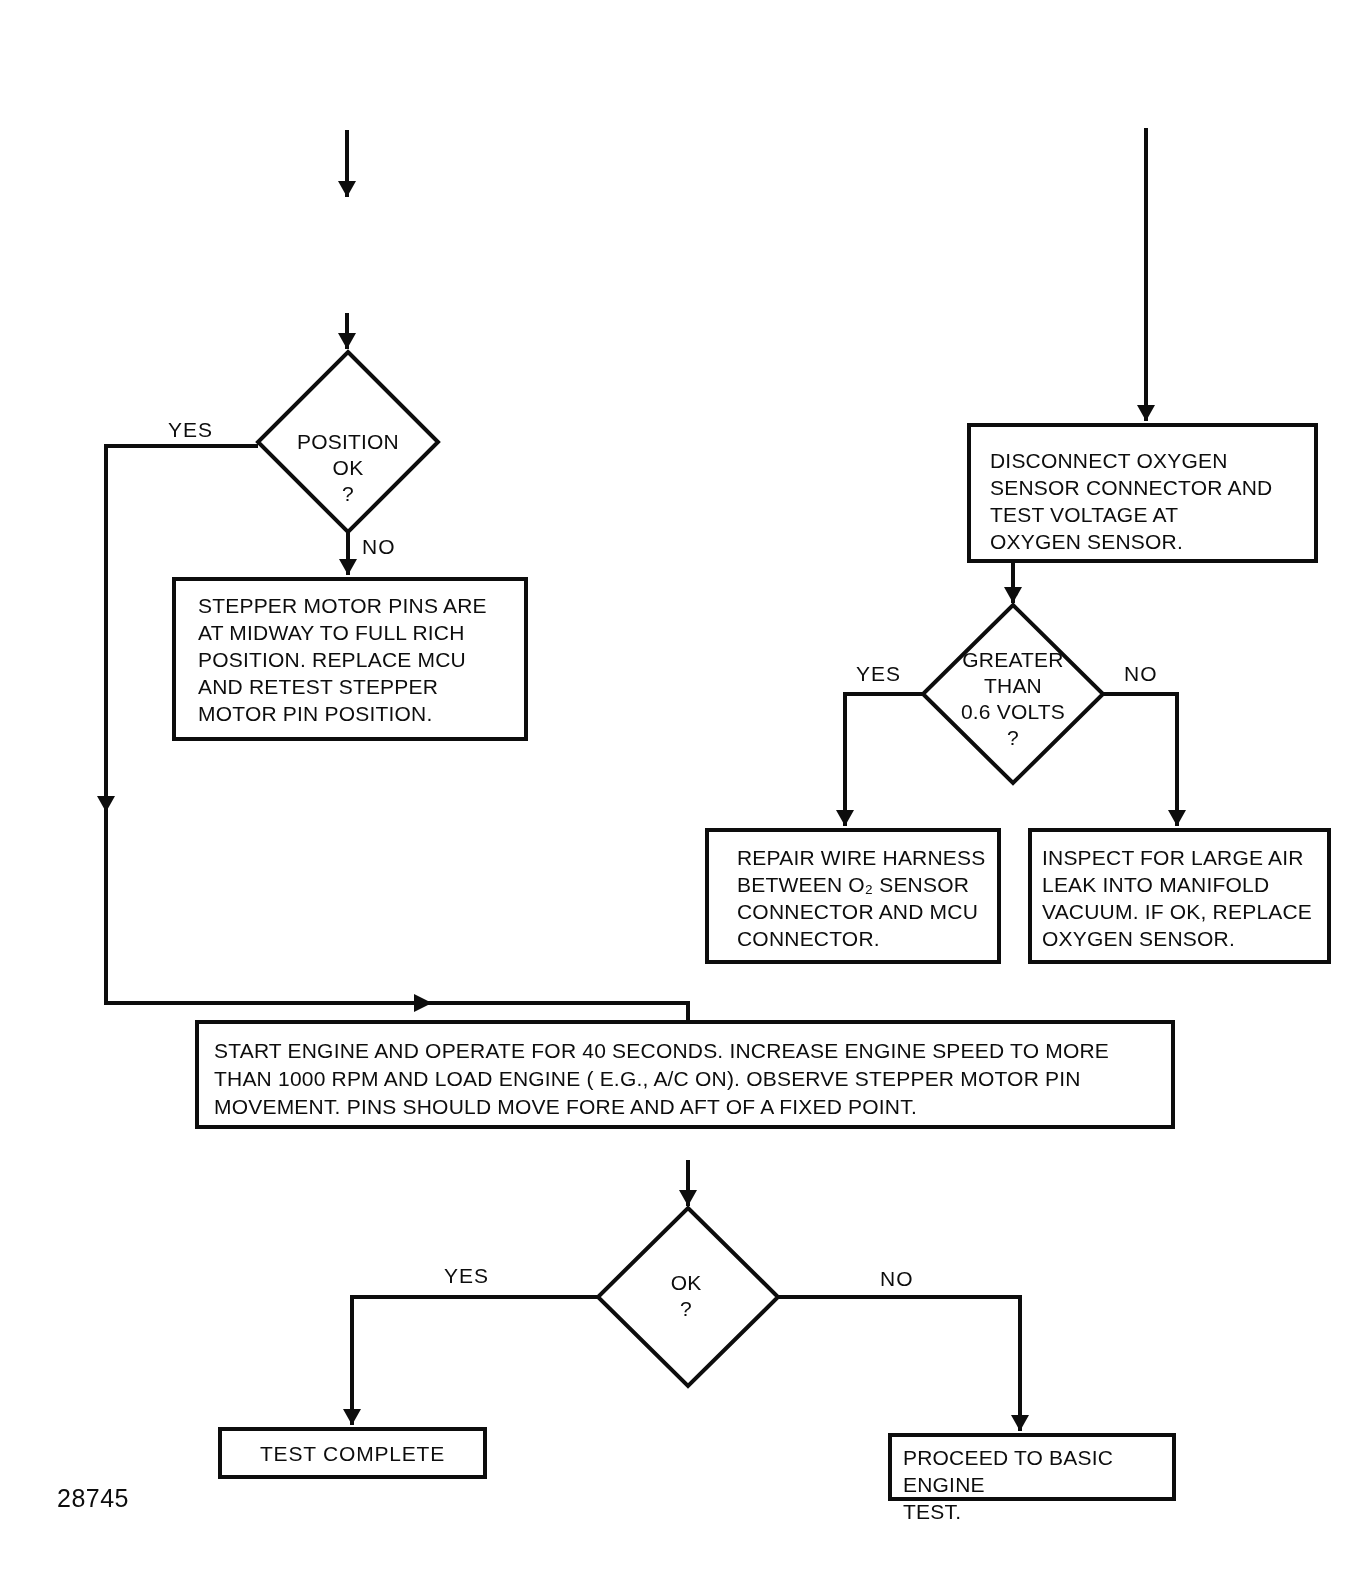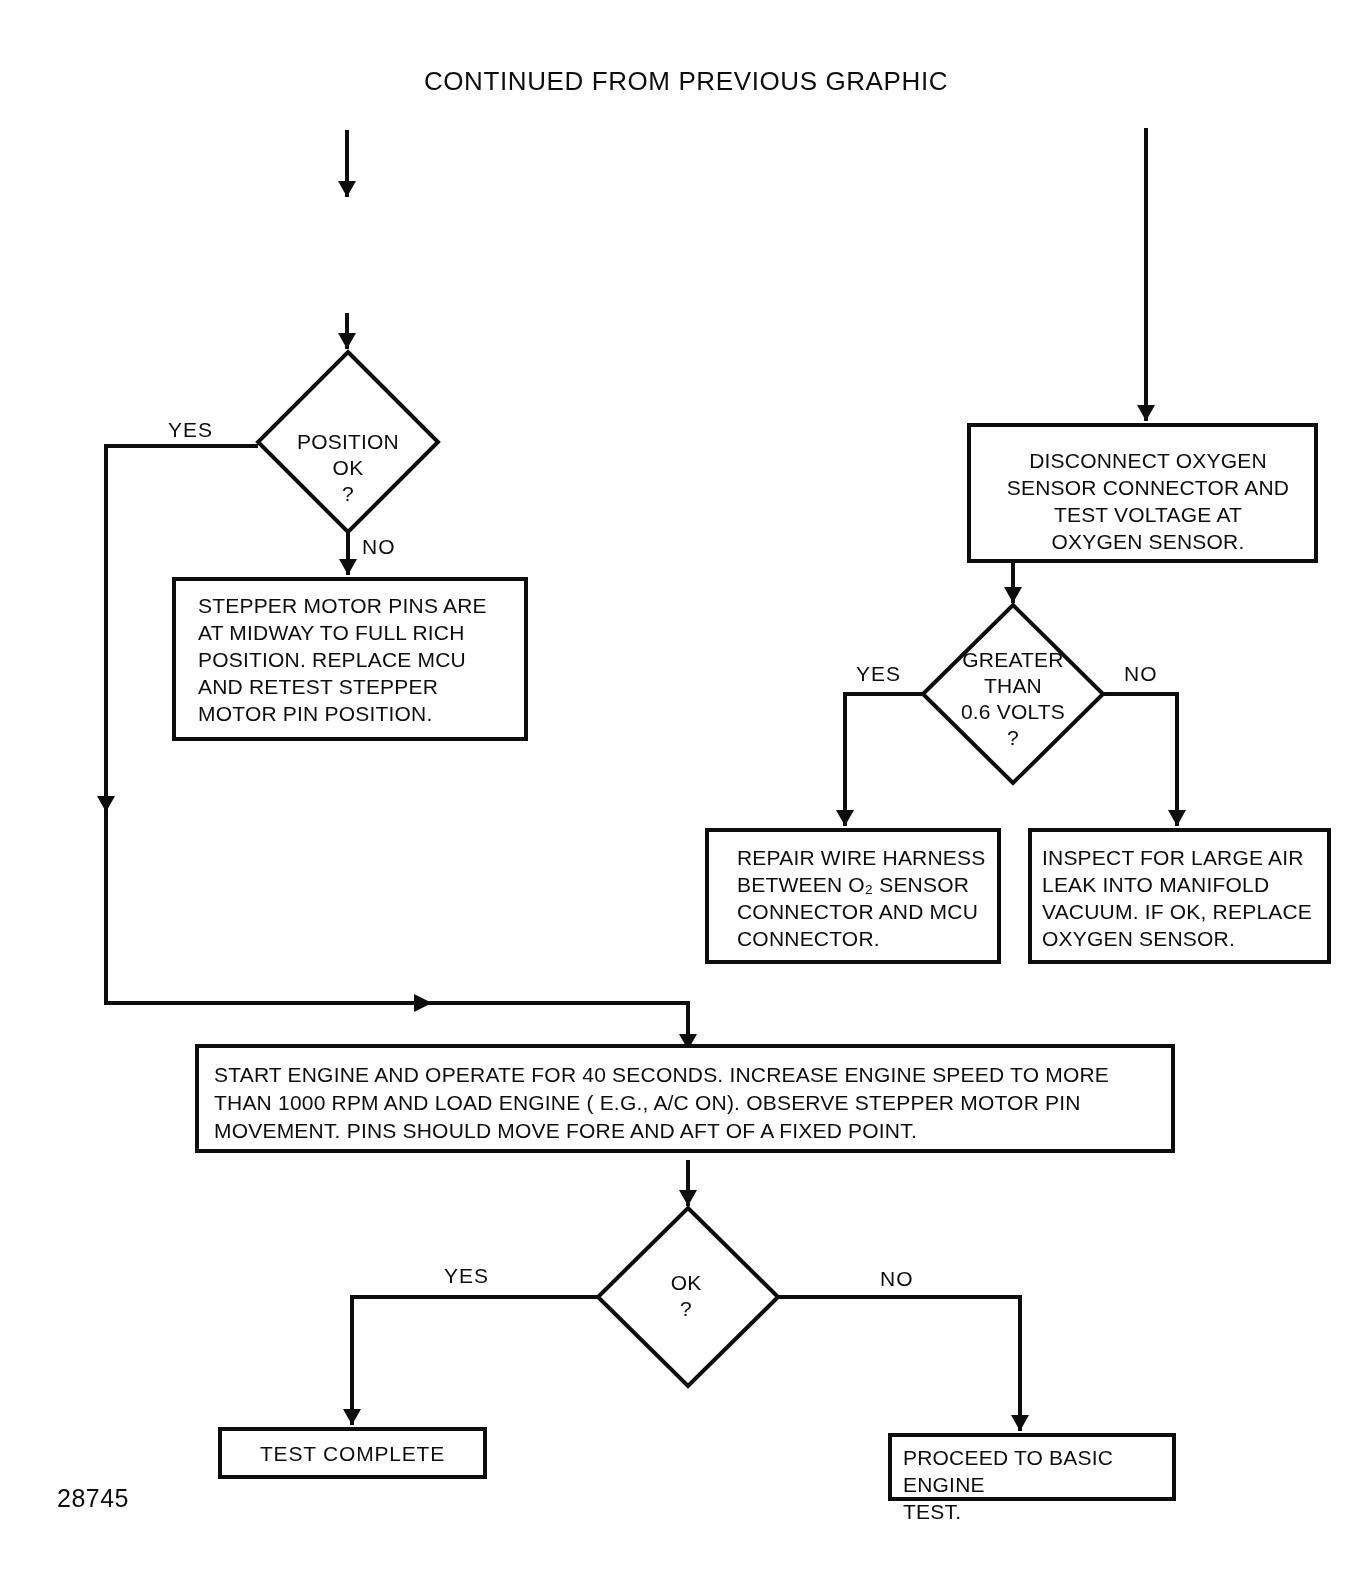--- a/index.html
+++ b/index.html
@@ -31,24 +31,24 @@
     box-sizing: border-box;
     border: 4px solid #0d0d0d;
     background: #ffffff;
     font-size: 21px;
     line-height: 27px;
     letter-spacing: 0.2px;
     white-space: pre-line;
   }
   .box-observe     { left: 43px;  top: 199px;  width: 610px; height: 114px; padding: 14px 8px 0 23px; }
   .box-stepper     { left: 172px; top: 577px;  width: 356px; height: 164px; padding: 11px 8px 0 22px; }
-  .box-disconnect  { left: 967px; top: 423px;  width: 351px; height: 140px; padding: 20px 8px 7px 19px; text-align: center; }
+  .box-disconnect  { left: 967px; top: 423px;  width: 351px; height: 140px; padding: 20px 8px 7px 19px; }
   .box-repair      { left: 705px; top: 828px;  width: 296px; height: 136px; padding: 12px 8px 0 28px; }
   .box-inspect     { left: 1028px;top: 828px;  width: 303px; height: 136px; padding: 12px 6px 0 10px; }
-  .box-start       { left: 195px; top: 1044px; width: 980px; height: 109px; padding: 13px 8px 0 15px; line-height: 28px; }
+  .box-start       { left: 195px; top: 1020px; width: 980px; height: 109px; padding: 13px 8px 0 15px; line-height: 28px; }
   .box-testdone    { left: 218px; top: 1427px; width: 269px; height: 52px;
                      display: flex; align-items: center; justify-content: center;
                      padding: 0; letter-spacing: 0.8px; }
   .box-proceed     { left: 888px; top: 1433px; width: 288px; height: 68px; padding: 7px 6px 0 11px; }
   .diamond-label {
     position: absolute;
     transform: translate(-50%, -50%);
     text-align: center;
     font-size: 21px;
     line-height: 26px;
@@ -110,21 +110,20 @@
       <polygon points="1137,405 1155,405 1146,421"></polygon>
       <polygon points="1004,587 1022,587 1013,603"></polygon>
       <polygon points="836,810 854,810 845,826"></polygon>
       <polygon points="1168,810 1186,810 1177,826"></polygon>
       <polygon points="679,1190 697,1190 688,1206"></polygon>
       <polygon points="343,1409 361,1409 352,1425"></polygon>
       <polygon points="1011,1415 1029,1415 1020,1431"></polygon>
     </g>
   </svg>
 
-  <div class="title">CONTINUED FROM PREVIOUS GRAPHIC</div>
 
   <div class="box box-stepper">STEPPER MOTOR PINS ARE
 AT MIDWAY TO FULL RICH
 POSITION. REPLACE MCU
 AND RETEST STEPPER
 MOTOR PIN POSITION.</div>
   <div class="box box-disconnect">DISCONNECT OXYGEN
 SENSOR CONNECTOR AND
 TEST VOLTAGE AT
 OXYGEN SENSOR.</div>

